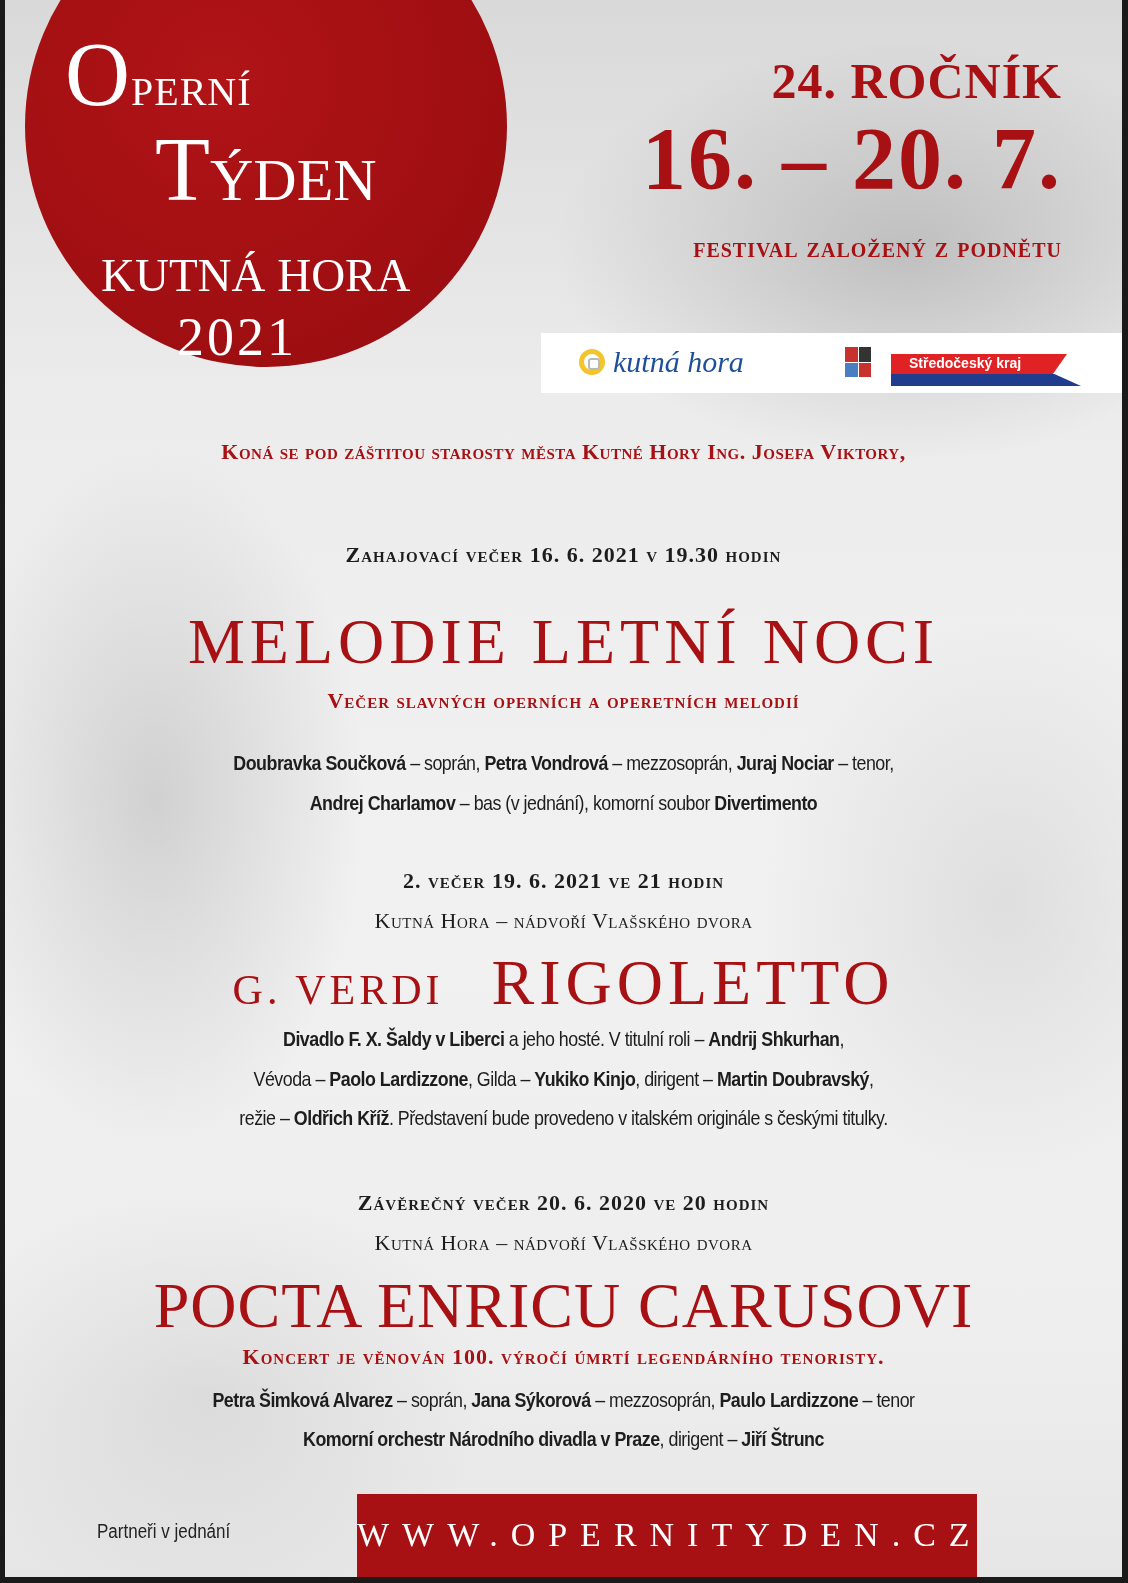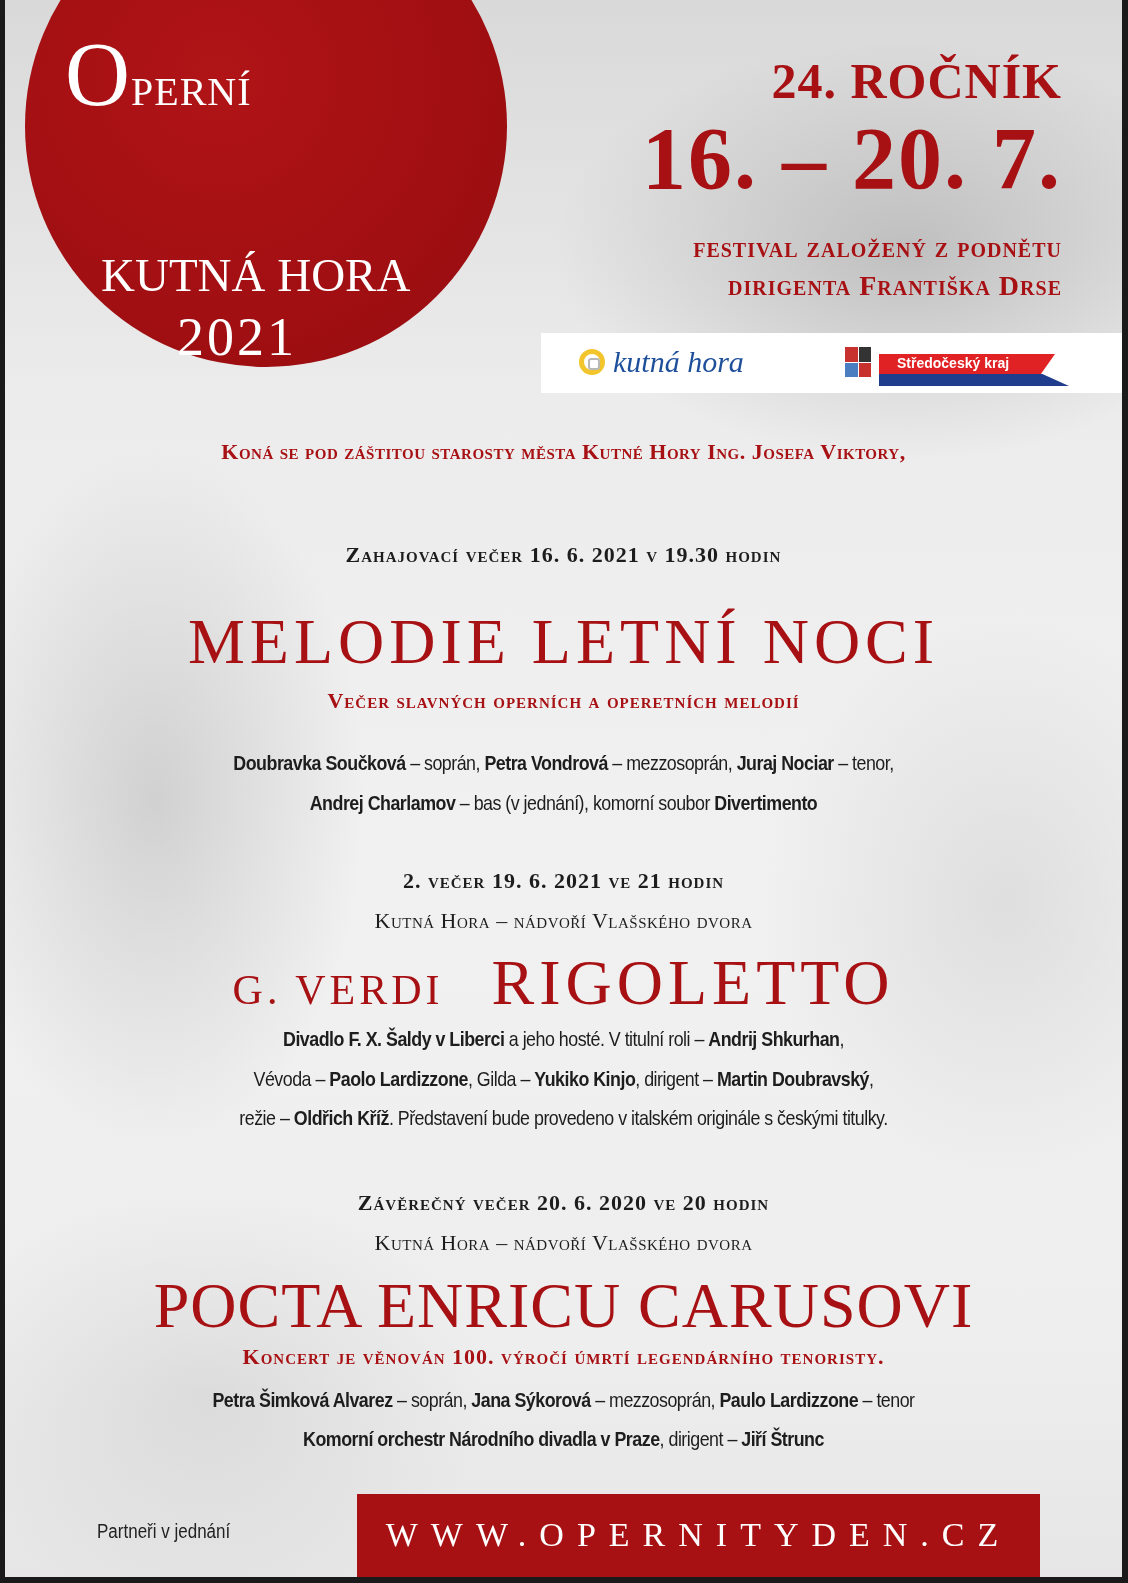--- a/index.html
+++ b/index.html
@@ -38,55 +38,55 @@
 
   .partners-box { position:absolute; left:536px; top:333px; width:581px; height:60px; background:#fff; }
   .kh-logo { position:absolute; left:38px; top:12px; display:flex; align-items:center; }
   .kh-ring { width:26px; height:26px; border-radius:50%; border:5px solid #f2c52c; box-sizing:border-box; background:#fff; position:relative; }
   .kh-ring::after { content:""; position:absolute; left:4px; top:4px; width:8px; height:8px; border:2px solid #b8b8b8; border-radius:3px; }
   .kh-text { margin-left:8px; font-size:30px; font-style:italic; color:#1d4f9a; }
   .sk-logo { position:absolute; left:304px; top:14px; display:flex; align-items:center; }
   .sk-crest { width:26px; height:30px; display:grid; grid-template-columns:1fr 1fr; grid-template-rows:1fr 1fr; gap:1px; }
   .sk-crest div:nth-child(1){background:#c8322e;} .sk-crest div:nth-child(2){background:#333;}
   .sk-crest div:nth-child(3){background:#4a7ec1;} .sk-crest div:nth-child(4){background:#c8322e;}
-  .sk-flag { margin-left:8px; width:190px; height:16px; position:relative; }
+  .sk-flag { margin-left:20px; width:190px; height:16px; position:relative; }
   .sk-flag .top { position:absolute; left:0; top:0; width:176px; height:20px; background:#e02225; clip-path:polygon(0 0,100% 0,92% 100%,0 100%); }
   .sk-flag .bot { position:absolute; left:0; top:20px; width:190px; height:12px; background:#1f3d8c; clip-path:polygon(0 0,86% 0,100% 100%,0 100%); }
   .sk-flag .lbl { position:absolute; left:18px; top:1px; color:#fff; font-size:14px; font-weight:bold; }
 
   .center { position:absolute; left:0; width:100%; text-align:center; white-space:nowrap; }
   .patron { font-size:22px; font-weight:bold; font-variant:small-caps; letter-spacing:0.5px; line-height:32px; }
   .ev-head { font-size:22px; font-weight:bold; font-variant:small-caps; letter-spacing:1px;text-align:center; }
   .ev-venue { font-size:22px; font-variant:small-caps; letter-spacing:0.5px; }
   .ev-title { font-size:64px; letter-spacing:5px; line-height:1; }
   .ev-sub { font-size:22px; font-weight:bold; font-variant:small-caps; letter-spacing:1px; }
   .perf { font-size:21px; line-height:33px; letter-spacing:-0.6px; transform:scaleX(0.85); }
   .perf b { font-weight:bold; }
   .verdi { font-size:42px; letter-spacing:4px; }
   .rigo { font-size:64px; letter-spacing:5px; margin-left:48px; }
 
-  .footer-red { position:absolute; left:352px; top:1494px; width:683px; height:83px; background:#a81114; }
+  .footer-red { position:absolute; left:352px; top:1494px; width:620px; height:83px; background:#a81114; }
   .url { position:absolute; left:0; width:100%; top:22px; text-align:center; color:#fff; font-size:34px; letter-spacing:13px; }
   .partners-note { position:absolute; left:92px; top:1520px; font-size:20px; color:#222; transform:scaleX(0.85); transform-origin:left; }
 </style>
 </head>
 <body>
 
 <div class="poster">
 
   <div class="circle"></div>
   <div class="logo-text serif t-operni"><span>O</span><span class="small">PERNÍ</span></div>
+  <div class="logo-text serif t-tyden"><span>T</span><span class="small">ÝDEN</span></div>
   <div class="logo-text serif t-kutna">KUTNÁ HORA</div>
   <div class="logo-text serif t-year">2021</div>
 
   <div class="serif red rocnik">24. ROČNÍK</div>
   <div class="serif red dates">16. – 20. 7.</div>
   <div class="serif red founded">
     <span>festival založený z podnětu</span>
-    <span>dirigenta Františka Drse</span>
   </div>
 
   <div class="partners-box">
     <div class="kh-logo">
       <div class="kh-ring"></div>
       <span class="serif kh-text">kutná hora</span>
     </div>
     <div class="sk-logo">
       <div class="sk-crest">
           <div></div>

